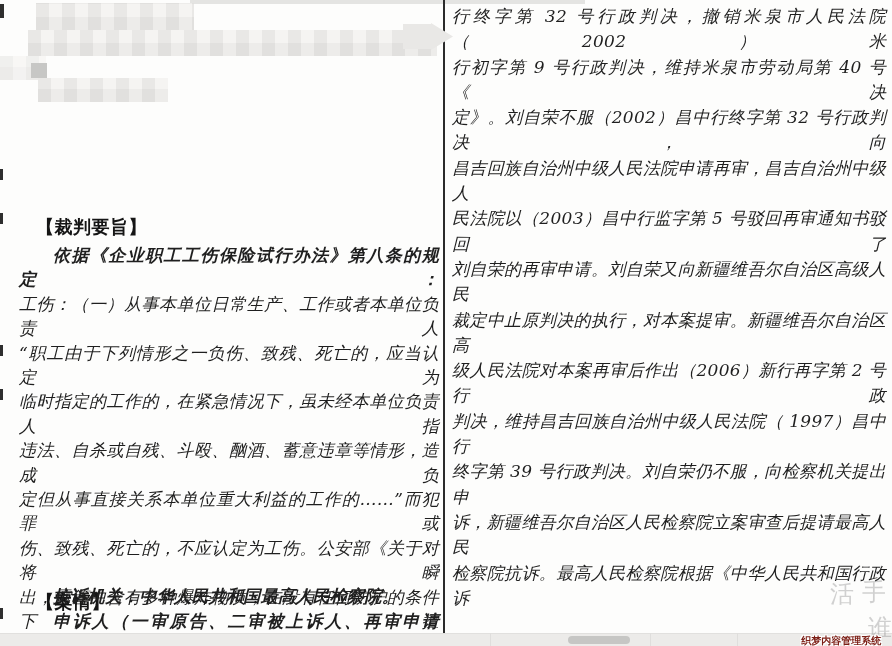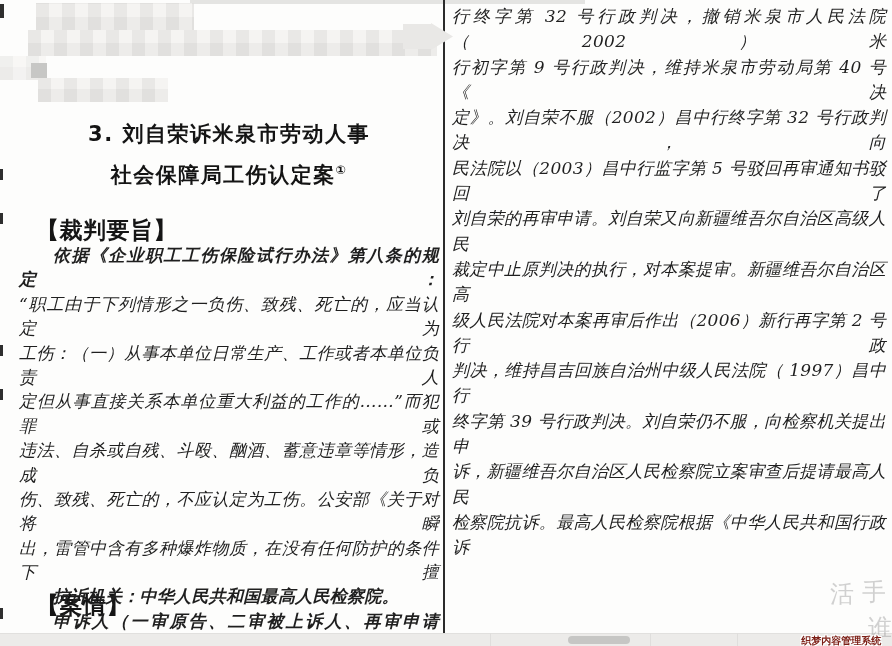--- a/index.html
+++ b/index.html
@@ -15,21 +15,21 @@
   .topstrip{position:absolute;left:190px;top:0;width:395px;height:4px;background:#e4e4e2;}
   .arrow{position:absolute;left:403px;top:23px;width:50px;height:27px;background:#e9e8e6;
     clip-path:polygon(0 4%,56% 4%,56% 0,100% 50%,56% 100%,56% 96%,0 96%);z-index:5;}
   .edge-mark{position:absolute;left:0;width:3px;height:11px;background:#2e2e2e;}
 
   
   .title{position:absolute;left:19px;top:116px;width:420px;text-align:center;
     font-family:"DejaVu Sans","Liberation Sans",sans-serif;font-weight:700;
     font-size:21px;line-height:36px;letter-spacing:1.5px;color:#141414;}
   .title sup{font-size:12px;vertical-align:super;}
-  .heading{position:absolute;left:36px;font-size:23px;font-weight:700;color:#151515;letter-spacing:.5px;}
+  .heading{position:absolute;left:36px;font-size:18px;font-weight:700;color:#151515;letter-spacing:.5px;}
 
   
   .col-left-body{position:absolute;left:19px;top:243px;width:420px;
     font-size:17px;line-height:24.4px;font-style:italic;letter-spacing:.3px;}
   .case-block{position:absolute;left:19px;top:584px;width:420px;
     font-size:17px;line-height:24.5px;font-style:italic;letter-spacing:.3px;}
   .col-right{position:absolute;left:452px;top:4px;width:434px;
     font-size:17px;line-height:25.3px;font-style:italic;letter-spacing:.3px;}
   .jl{text-align:justify;text-align-last:justify;}
   .sl{text-align:right;text-align-last:left;}
@@ -68,49 +68,47 @@
   <div class="edge-mark" style="top:4px;height:14px;width:4px;"></div>
   <div class="edge-mark" style="top:169px;"></div>
   <div class="edge-mark" style="top:213px;"></div>
   <div class="edge-mark" style="top:345px;"></div>
   <div class="edge-mark" style="top:389px;"></div>
   <div class="edge-mark" style="top:608px;"></div>
 
   <div class="divider"></div>
   <div class="arrow"></div>
 
-  <div class="title">
-    <div>3. 刘自荣诉米泉市劳动人事</div>
-    <div><span>社会保障局工伤认定案</span><sup>①</sup></div>
-  </div>
 
   <div class="heading" style="top:215px;">【裁判要旨】</div>
 
   <div class="col-left-body">
     <div class="jl ind">依据《企业职工工伤保险试行办法》第八条的规定：</div>
+    <div class="jl">工伤：（一）从事本单位日常生产、工作或者本单位负责人</div>
     <div class="jl">“职工由于下列情形之一负伤、致残、死亡的，应当认定为</div>
-    <div class="jl">工伤：（一）从事本单位日常生产、工作或者本单位负责人</div>
+    <div class="jl">临时指定的工作的，在紧急情况下，虽未经本单位负责人指</div>
+    <div class="jl">违法、自杀或自残、斗殴、酗酒、蓄意违章等情形，造成负</div>
     <div class="jl">定但从事直接关系本单位重大利益的工作的……”而犯罪或</div>
-    <div class="jl">违法、自杀或自残、斗殴、酗酒、蓄意违章等情形，造成负</div>
     <div class="jl">伤、致残、死亡的，不应认定为工伤。公安部《关于对将瞬</div>
     <div class="jl">出，雷管中含有多种爆炸物质，在没有任何防护的条件下擅</div>
 
   </div>
 
   <div class="heading" style="top:560px;margin-top:30px;">【案情】</div>
 
   <div class="case-block">
     <div class="sl ind">抗诉机关：中华人民共和国最高人民检察院。</div>
     <div class="jl ind">申诉人（一审原告、二审被上诉人、再审申请人）：刘</div>
   </div>
 
   <div class="col-right">
     <div class="jl">行终字第 32 号行政判决，撤销米泉市人民法院（2002）米</div>
     <div class="jl">行初字第 9 号行政判决，维持米泉市劳动局第 40 号《决</div>
     <div class="jl">定》。刘自荣不服（2002）昌中行终字第 32 号行政判决，向</div>
+    <div class="jl">昌吉回族自治州中级人民法院申请再审，昌吉自治州中级人</div>
     <div class="jl">民法院以（2003）昌中行监字第 5 号驳回再审通知书驳回了</div>
     <div class="jl">刘自荣的再审申请。刘自荣又向新疆维吾尔自治区高级人民</div>
     <div class="jl">裁定中止原判决的执行，对本案提审。新疆维吾尔自治区高</div>
     <div class="jl">级人民法院对本案再审后作出（2006）新行再字第 2 号行政</div>
     <div class="jl">判决，维持昌吉回族自治州中级人民法院（ 1997）昌中行</div>
     <div class="jl">终字第 39 号行政判决。刘自荣仍不服，向检察机关提出申</div>
     <div class="jl">诉，新疆维吾尔自治区人民检察院立案审查后提请最高人民</div>
     <div class="jl">检察院抗诉。最高人民检察院根据《中华人民共和国行政诉</div>
 
   </div>

